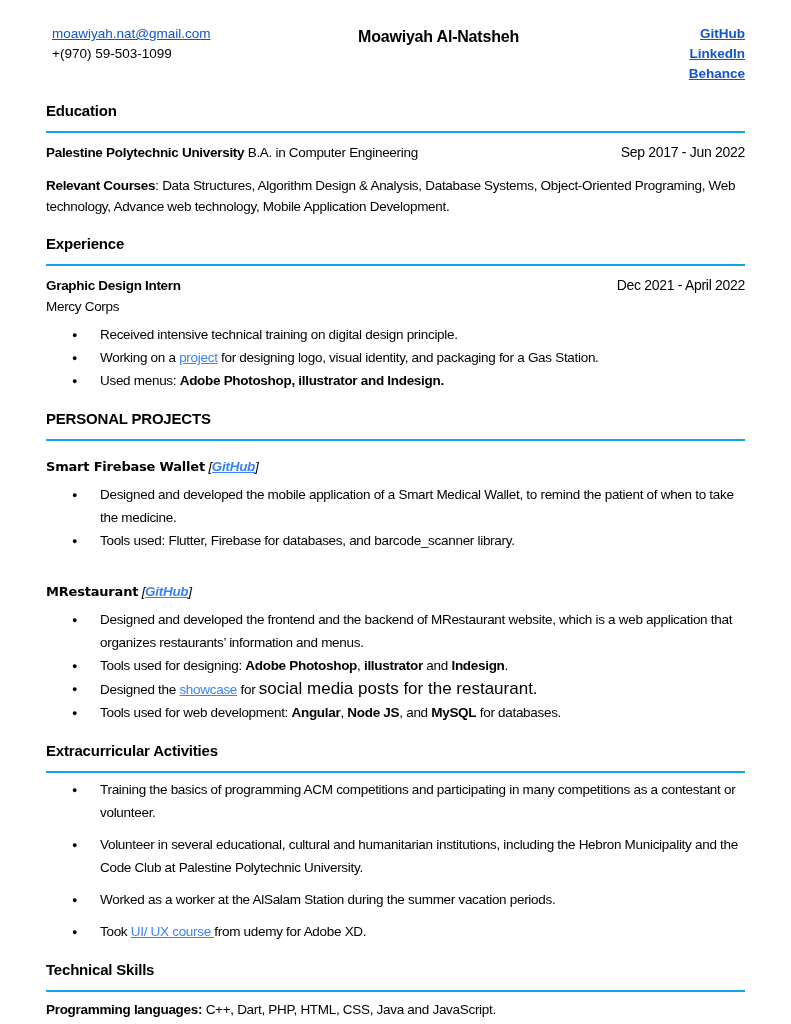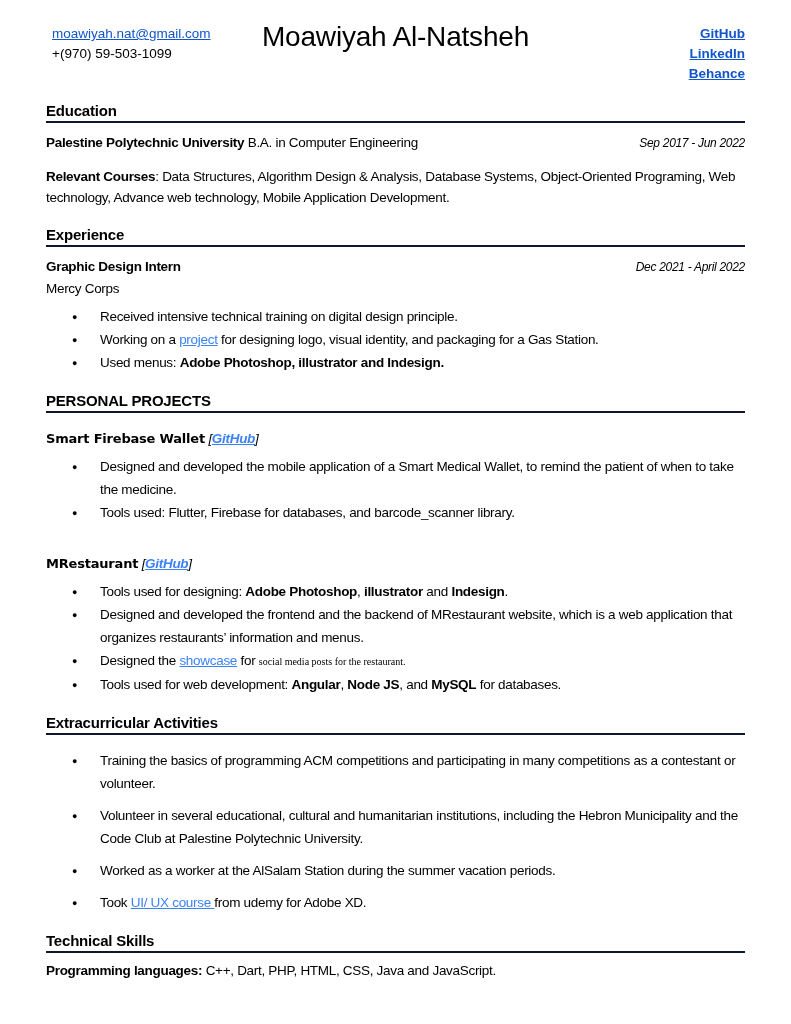--- a/index.html
+++ b/index.html
@@ -10,33 +10,33 @@
     font-size:13.5px;
     letter-spacing:-0.3px;
     line-height:21px;
     overflow:hidden;
   }
   .page{box-sizing:border-box;width:791px;height:1024px;padding:24px 46px 0 46px;}
 
   
   .header{display:flex;justify-content:space-between;align-items:flex-start;letter-spacing:0;}
   .contact{width:210px;font-size:13.5px;line-height:20px;padding-left:6px;}
-  .name{flex:1;text-align:left;font-size:28px;font-weight:400;letter-spacing:-0.2px;padding-top:2px;}
+  .name{flex:1;text-align:center;font-size:16px;font-weight:700;letter-spacing:-0.2px;padding-top:2px;}
   .toplinks{width:130px;text-align:right;font-size:13.5px;font-weight:700;line-height:20px;}
   .link{color:#1155CC;text-decoration:underline;cursor:pointer;}
   .toplinks .link{display:block;}
 
   
   .section{margin-top:16px;}
   .sec-head{
     font-size:15px;font-weight:700;letter-spacing:-0.2px;
-    padding-bottom:0;border-bottom:2px solid #0f172a;
+    padding-bottom:10px;border-bottom:2px solid #0ea5e9;
   }
   .row{display:flex;justify-content:space-between;align-items:baseline;margin-top:9px;}
-  .dates{font-style:italic;font-size:12px;white-space:nowrap;}
+  .dates{font-size:14px;white-space:nowrap;}
   .para{margin-top:12px;}
   .plainline{margin-top:0;}
 
   
   ul.bullets{list-style:none;margin:6px 0 0 0;padding:0;}
   ul.bullets li{position:relative;padding-left:54px;line-height:23px;}
   ul.bullets li::before{
     content:"●";position:absolute;left:26px;top:1px;font-size:9px;line-height:23px;
   }
   ul.bullets.spaced li{margin-bottom:9px;}
@@ -44,21 +44,21 @@
   ul.plain li{line-height:21px;}
 
   .project{margin-top:15px;}
   .project + .project{margin-top:29px;}
   .project-title{font-size:13.5px;}
 
   
   .seg-b{font-weight:700;text-align:center;}
   .seg-i{font-style:italic;}
   .seg-l{color:#3b82f6;text-decoration:underline;cursor:pointer;}
-  .seg-w{font-family:Liberation Serif, serif;letter-spacing:0;font-size:10px;}
+  .seg-w{font-family:Liberation Sans, sans-serif;letter-spacing:0;font-size:17px;}
   .seg-bw{font-family:"DejaVu Sans",sans-serif;letter-spacing:-0.2px;font-size:13px;font-weight:700;}
 </style>
 </head>
 <body>
 
 <div class="page">
 
   <div class="header">
     <div class="contact">
       <div><span class="link">moawiyah.nat@gmail.com</span></div>
@@ -102,31 +102,31 @@
       <div class="project-title"><span class="seg-bw">Smart Firebase Wallet</span><span>  </span><span class="seg-i">[</span><span class="seg-b seg-i seg-l">GitHub</span><span class="seg-i">]</span></div>
       <ul class="bullets">
           <li><span>Designed and developed the mobile application of a Smart Medical Wallet, to remind the patient of when to take the medicine.</span></li>
           <li><span>Tools used: Flutter, Firebase for databases, and barcode_scanner library.</span></li>
         </ul>
     </div>
 
     <div class="project">
       <div class="project-title"><span class="seg-bw">MRestaurant</span><span>  </span><span class="seg-i">[</span><span class="seg-b seg-i seg-l">GitHub</span><span class="seg-i">]</span></div>
       <ul class="bullets">
+          <li><span>Designed and developed the frontend and the backend of MRestaurant website, which is a web application that organizes restaurants’ information and menus.</span></li>
           <li><span>Tools used for designing: </span><span class="seg-b">Adobe Photoshop</span><span>, </span><span class="seg-b">illustrator</span><span> and </span><span class="seg-b">Indesign</span><span>.</span></li>
-          <li><span>Designed and developed the frontend and the backend of MRestaurant website, which is a web application that organizes restaurants’ information and menus.</span></li>
           <li><span>Designed the </span><span class="seg-l">showcase</span><span> for </span><span class="seg-w">social media posts for the restaurant.</span></li>
           <li><span>Tools used for web development: </span><span class="seg-b">Angular</span><span>, </span><span class="seg-b">Node JS</span><span>, and </span><span class="seg-b">MySQL</span><span> for databases.</span></li>
         </ul>
     </div>
   </div>
 
   <div class="section">
     <div class="sec-head">Extracurricular Activities</div>
-    <ul class="bullets spaced" style="margin-top:14px;">
+    <ul class="bullets spaced" style="margin-top:5px;">
         <li><span>Training the basics of programming ACM competitions and participating in many competitions as a contestant or volunteer.</span></li>
         <li><span>Volunteer in several educational, cultural and humanitarian institutions, including the Hebron Municipality and the Code Club at Palestine Polytechnic University.</span></li>
         <li><span>Worked as a worker at the AlSalam Station during the summer vacation periods.</span></li>
         <li><span>Took </span><span class="seg-l">UI/ UX course </span><span>from udemy for Adobe XD.</span></li>
       </ul>
   </div>
 
   <div class="section">
     <div class="sec-head">Technical Skills</div>
     <ul class="plain">

